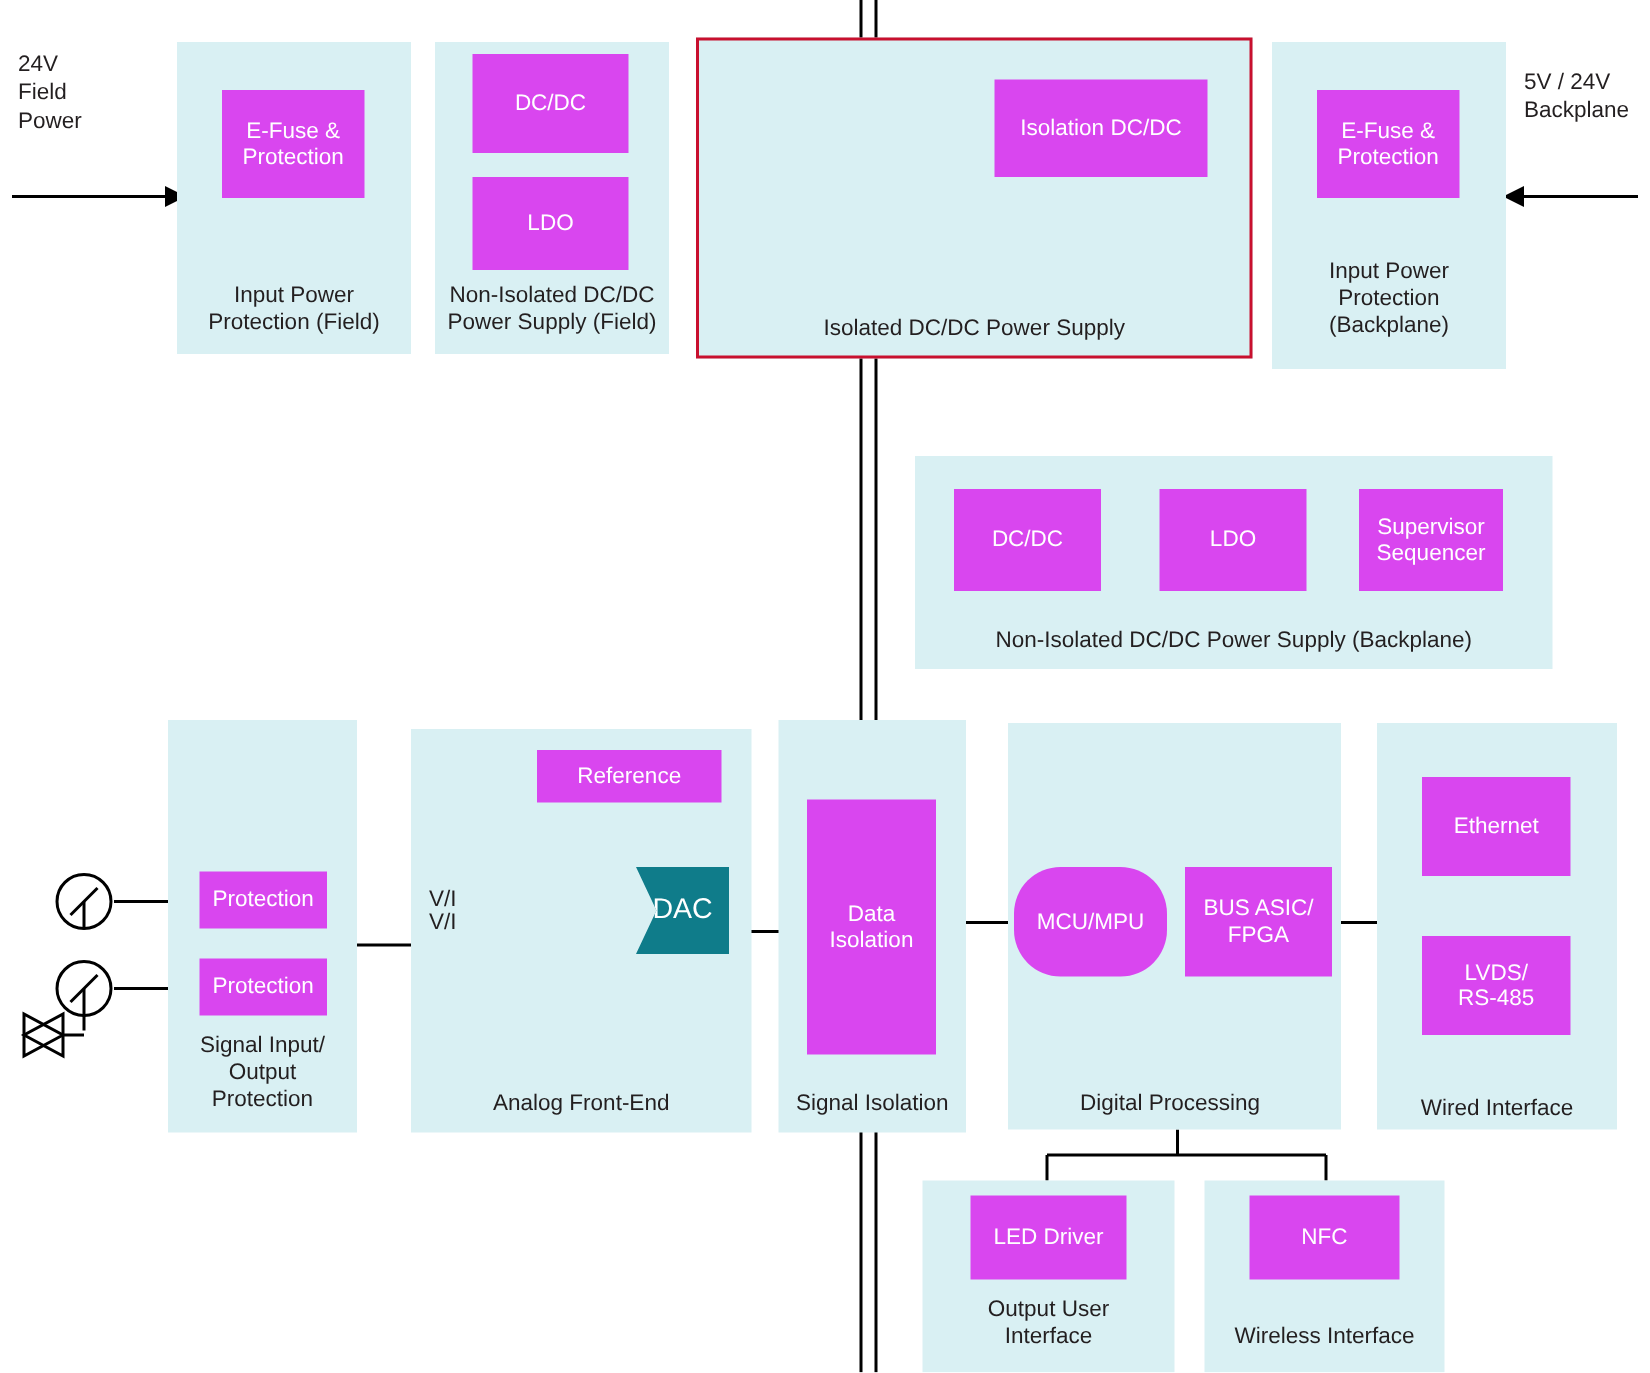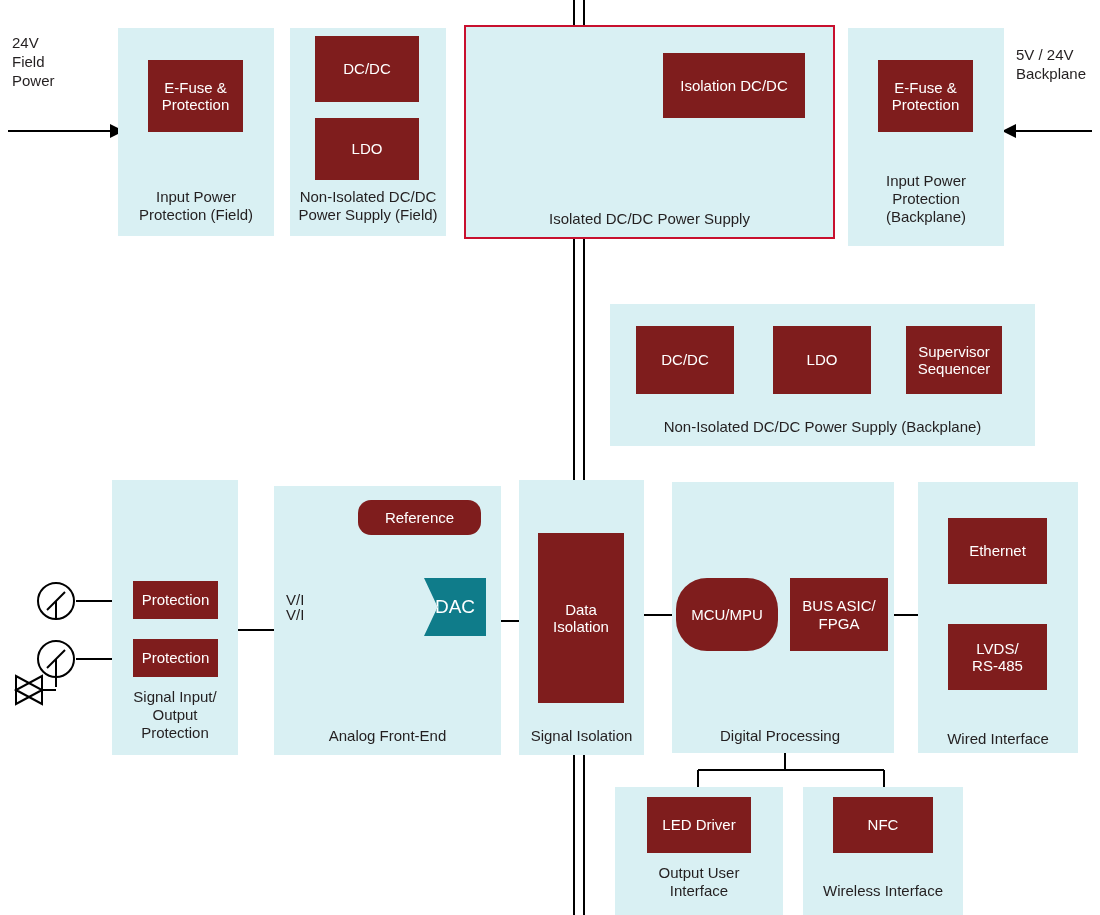--- a/index.html
+++ b/index.html
@@ -22,21 +22,21 @@
     position: absolute;
     background: #d9f0f3;
     box-sizing: border-box;
   }
   .grp.hl {
     background: #d9f0f3;
     border: 2px solid #c8102e;
   }
   .blk {
     position: absolute;
-    background: #7f1d1d;
+    background: #d946ef;
     color: #ffffff;
     box-sizing: border-box;
     display: flex;
     align-items: center;
     justify-content: center;
     text-align: center;
     font-size: 15px;
     line-height: 1.15;
     padding: 2px;
   }
@@ -175,21 +175,21 @@
   <div class="cap" style="left:610px; top:418px; width:425px;">Non-Isolated DC/DC Power Supply (Backplane)</div>
 
   <div class="grp" style="left:112px; top:480px; width:126px; height:275px;"></div>
   <div class="blk" style="left:133px; top:581px; width:85px; height:38px;">Protection</div>
   <div class="blk" style="left:133px; top:639px; width:85px; height:38px;">Protection</div>
   <div class="cap" style="left:110px; top:688px; width:130px; white-space:pre-line;">Signal Input/
 Output
 Protection</div>
 
   <div class="grp" style="left:274px; top:486px; width:227px; height:269px;"></div>
-  <div class="blk" style="left:358px; top:500px; width:123px; height:35px;border-radius:13px;">Reference</div>
+  <div class="blk" style="left:358px; top:500px; width:123px; height:35px;">Reference</div>
 
   <div style="position:absolute; left:424px; top:578px; width:62px; height:58px; background:#0f7c8a;
               clip-path: polygon(0% 0%, 100% 0%, 100% 100%, 0% 100%, 22% 50%);
               display:flex; align-items:center; justify-content:center; color:#ffffff; font-size:19px;">DAC</div>
   <div class="lbl" style="left:286px; top:591px;">V/I</div>
   <div class="lbl" style="left:286px; top:606px;">V/I</div>
   <div class="cap" style="left:274px; top:727px; width:227px;">Analog Front-End</div>
 
   <div class="grp" style="left:519px; top:480px; width:125px; height:275px;"></div>
   <div class="blk" style="left:538px; top:533px; width:86px; height:170px; white-space:pre-line;">Data

